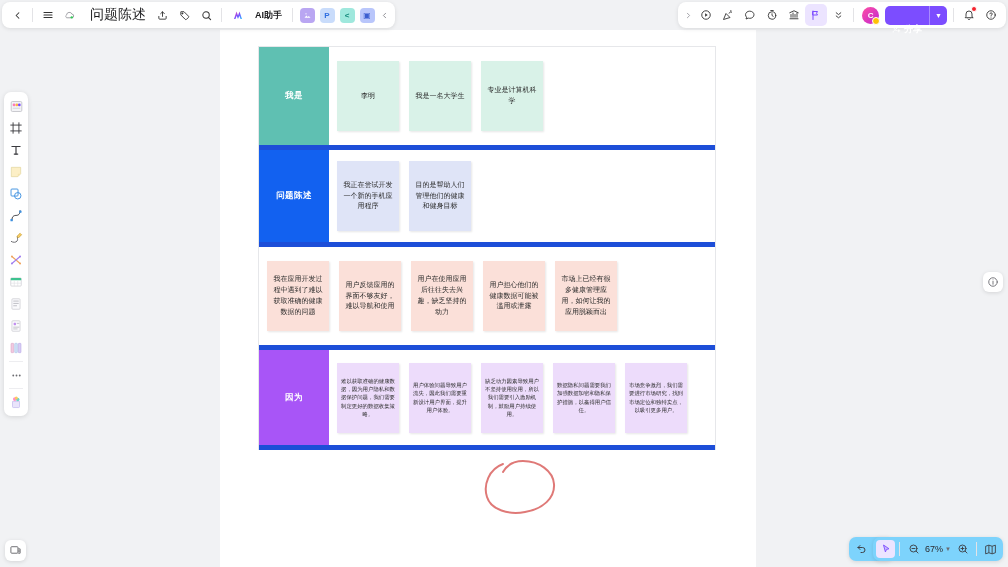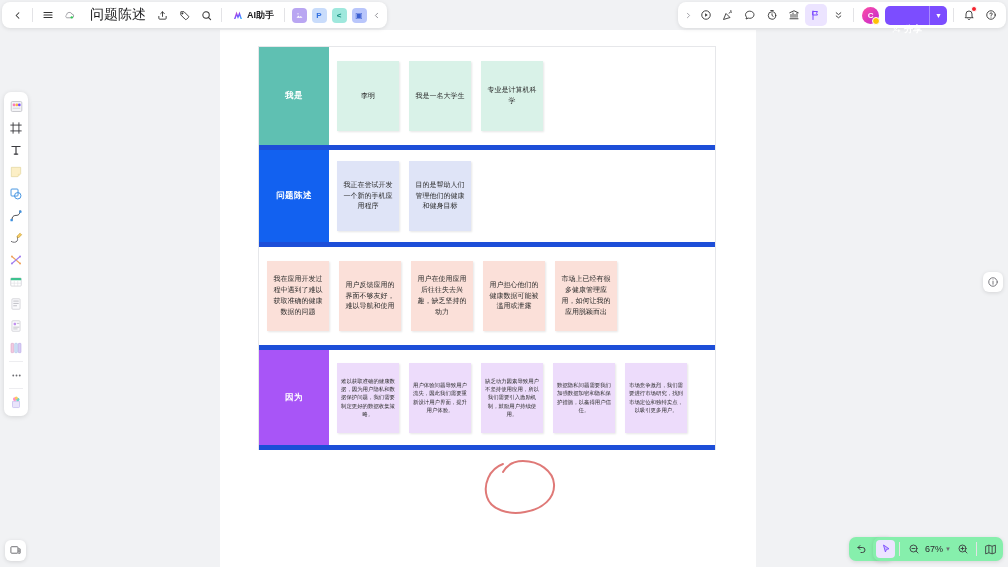--- a/index.html
+++ b/index.html
@@ -93,21 +93,21 @@
   }
   .vdiv { width: 1px; height: 14px; background: #e3e3e6; margin: 0 4px; flex: 0 0 auto; }
 
   .doc-chip {
     display: flex; align-items: center; gap: 3px;
     padding: 0 5px; height: 20px; border-radius: 5px; cursor: pointer;
   }
   .doc-title { font-size: 14px; color: #1c1c1e; white-space: nowrap; margin-left: 12px; }
 
   .ai-chip {
-    display: flex; align-items: center; gap: 3px;
+    display: flex; align-items: center; gap: 11px;
     padding: 0 6px; height: 20px; border-radius: 5px; cursor: pointer;
   }
   .ai-label {
     font-size: 9px; font-weight: 700; color: #1c1c1e; white-space: nowrap;
   }
 
   .appicon {
     width: 15px; height: 15px; border-radius: 4px; margin: 0 2.5px;
     display: flex; align-items: center; justify-content: center;
     font-size: 8px; font-weight: 700; color: #fff; cursor: pointer; flex: 0 0 auto;
@@ -177,21 +177,21 @@
     position: absolute; left: 5px; bottom: 6px;
     width: 21px; height: 21px; border-radius: 6px;
     background: #fff; box-shadow: 0 1px 4px rgba(0,0,0,.12);
     display: flex; align-items: center; justify-content: center;
     cursor: pointer; color: #5b5b60;
   }
 
   
   #undo-group, #zoom-group {
     position: absolute; bottom: 6px; height: 22px;
-    background: #86efac; border-radius: 7px;
+    background: #7dd3fc; border-radius: 7px;
     box-shadow: 0 1px 4px rgba(0,0,0,.12);
     display: flex; align-items: center; padding: 12px 3px;
   }
   #undo-group { right: 115px; }
   #zoom-group { right: 5px; }
   .zbtn {
     width: 19px; height: 18px; border-radius: 4px;
     display: flex; align-items: center; justify-content: center;
     cursor: pointer; color: #3b3b3f;
   }

